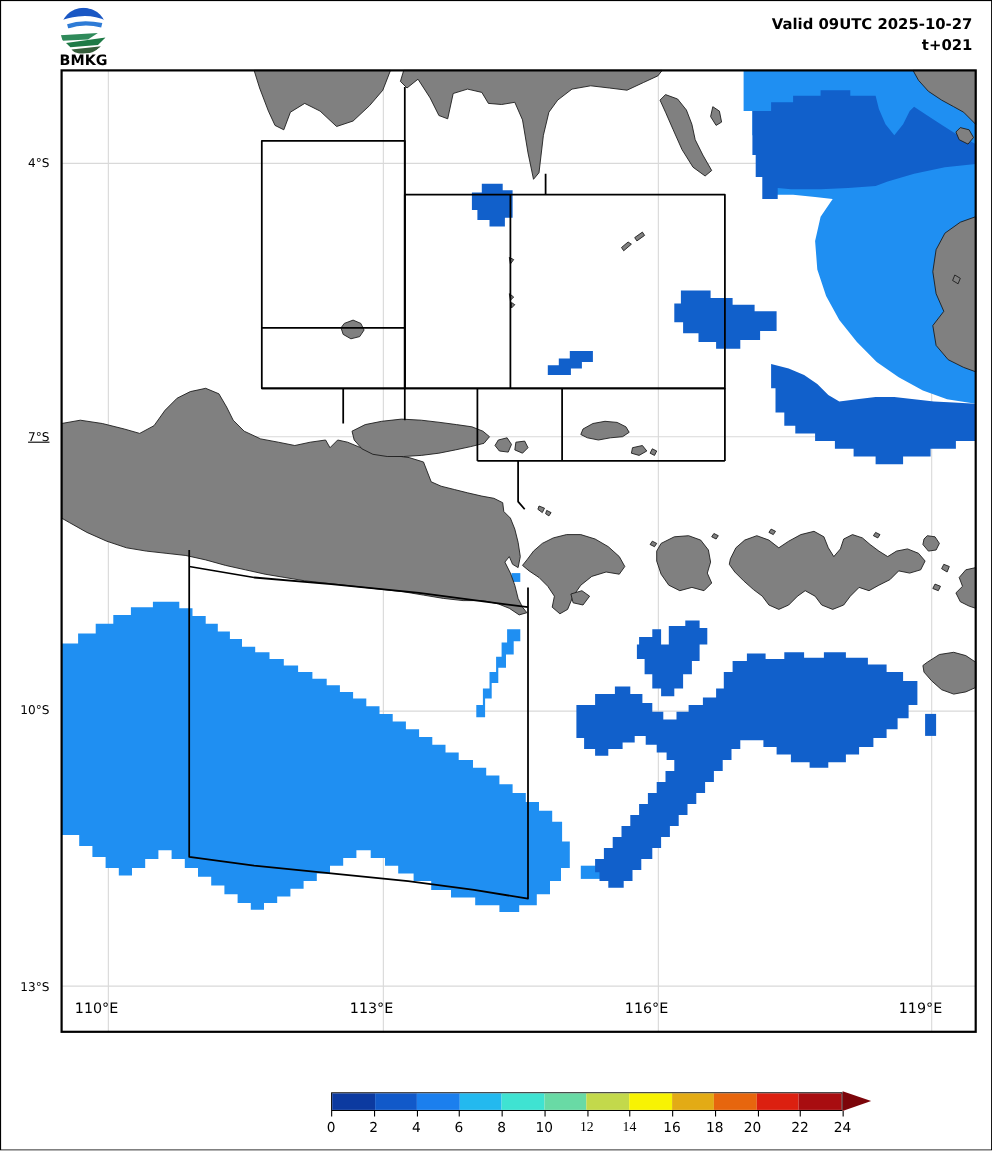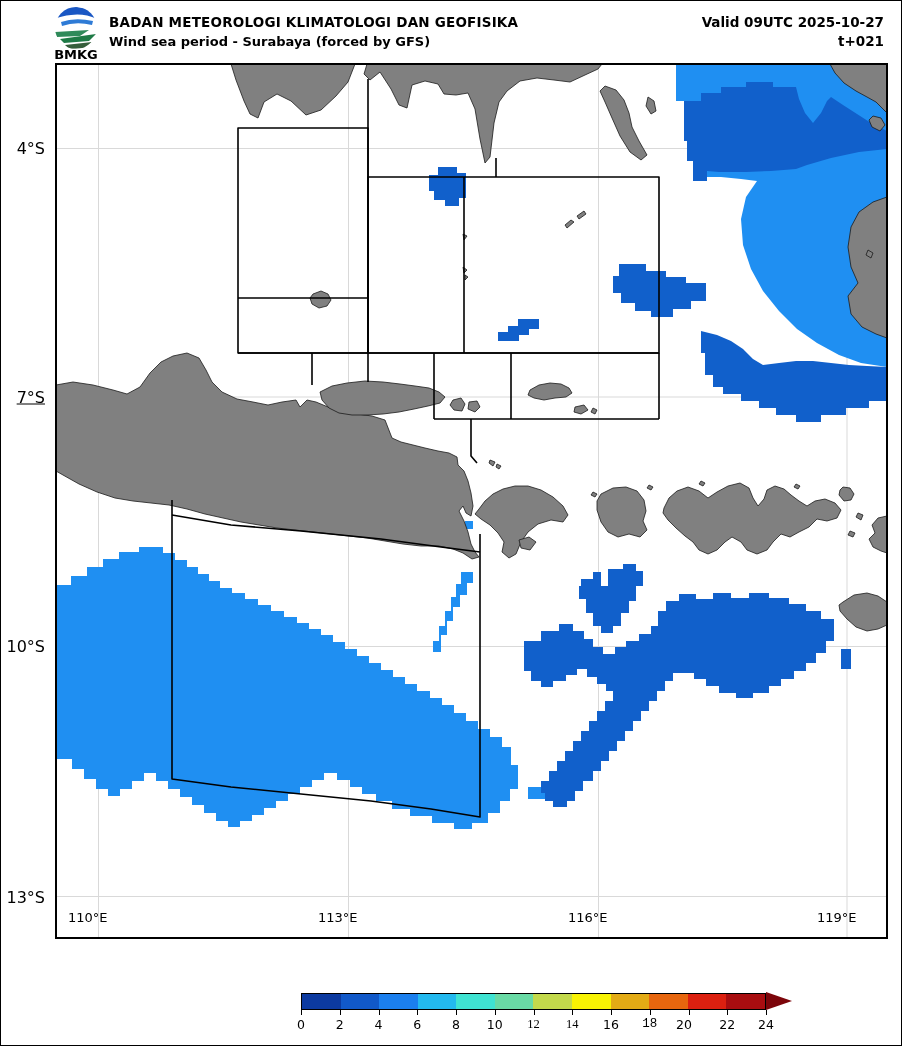--- a/index.html
+++ b/index.html
@@ -9,21 +9,21 @@
     font-family:"DejaVu Sans", sans-serif;color:#000;
   }
   
   .hdr-title{position:absolute;left:108px;top:12px;line-height:19px;}
   .hdr-title .l1{font-size:13.5px;font-weight:bold;letter-spacing:.2px;}
   .hdr-title .l2{font-size:13px;font-weight:bold;}
   .hdr-valid{position:absolute;right:17px;top:12px;text-align:right;line-height:19px;}
   .hdr-valid .l1,.hdr-valid .l2{font-size:13.5px;font-weight:bold;}
   .logo{position:absolute;left:48px;top:2px;}
   
-  .lat-label{position:absolute;right:856px;transform:translateY(-50%);font-size:16px;white-space:nowrap;}
+  .lat-label{position:absolute;right:856px;transform:translateY(-50%);font-size:11px;white-space:nowrap;}
   .lon-label{position:absolute;top:909px;width:60px;margin-left:-30px;text-align:left;font-size:13px;}
   
   .cb-title{position:absolute;left:300px;top:964px;width:465px;text-align:center;font-size:13.5px;}
   .cb-bar{position:absolute;left:300px;top:992px;width:465px;height:17px;display:flex;border:1px solid #000;box-sizing:border-box;}
   .cb-bar .seg{flex:1 1 0;height:100%;}
   .cb-arrow{position:absolute;left:765px;top:991px;width:0;height:0;
     border-top:9.5px solid transparent;border-bottom:9.5px solid transparent;border-left:26px solid #7c050a;}
   .cb-ticks{position:absolute;left:0;top:1009px;width:902px;height:30px;}
   .cb-ticks .tk{position:absolute;top:0;width:1px;height:5px;background:#000;}
   .cb-ticks .tl{position:absolute;top:7px;width:36px;margin-left:-18px;text-align:center;font-size:12.5px;}
@@ -46,24 +46,20 @@
       <path d="M12,19 Q26,14 44,18 L43,22 Q27,18 13,23 Z" fill="#2e7bd6"></path>
       <rect x="4" y="23" width="46" height="5" fill="#ffffff"></rect>
       <path d="M5,29 L40,27 L31,33 L8,34 Z" fill="#2f8a5a"></path>
       <path d="M11,36 L47,31 L40,38 L15,40 Z" fill="#1e7a46"></path>
       <path d="M16,42 L43,39 L36,45 L20,46 Z" fill="#355e3b"></path>
       <path d="M22,48 L38,46 L32,50 L24,51 Z" fill="#1e7a46"></path>
     </g>
     <text x="27" y="56" text-anchor="middle" font-size="13" font-weight="bold" fill="#000">BMKG</text>
   </svg>
 
-  <div class="hdr-title">
-    <div class="l1">BADAN METEOROLOGI KLIMATOLOGI DAN GEOFISIKA</div>
-    <div class="l2">Wind sea period - Surabaya (forced by GFS)</div>
-  </div>
   <div class="hdr-valid">
     <div class="l1">Valid 09UTC 2025-10-27</div>
     <div class="l2">t+021</div>
   </div>
 
   <svg width="902" height="1046" viewBox="0 0 902 1046" style="position:absolute;left:0;top:0;">
 
     <g stroke="#d9d9d9" stroke-width="1">
       <line x1="97.5" y1="63" x2="97.5" y2="937"></line>
       <line x1="347.5" y1="63" x2="347.5" y2="937"></line>
@@ -196,21 +192,21 @@
       <div class="tl" style="left: 455px;">8</div>
       <div class="tk" style="left: 493.75px;"></div>
       <div class="tl" style="left: 493.75px;">10</div>
       <div class="tk" style="left: 532.5px;"></div>
       <div class="tl" style="left: 532.5px; font-family: Liberation Serif, serif;">12</div>
       <div class="tk" style="left: 571.25px;"></div>
       <div class="tl" style="left: 571.25px; font-family: Liberation Serif, serif;">14</div>
       <div class="tk" style="left: 610px;"></div>
       <div class="tl" style="left: 610px;">16</div>
       <div class="tk" style="left: 648.75px;"></div>
-      <div class="tl" style="left: 648.75px; font-family: Liberation Mono, monospace;">18</div>
+      <div class="tl" style="left: 648.75px;">18</div>
       <div class="tk" style="left: 687.5px;"></div>
       <div class="tl" style="left: 683px;">20</div>
       <div class="tk" style="left: 726.25px;"></div>
       <div class="tl" style="left: 726.25px;">22</div>
       <div class="tk" style="left: 765px;"></div>
       <div class="tl" style="left: 765px;">24</div>
     </div>
 
 </div>
 

